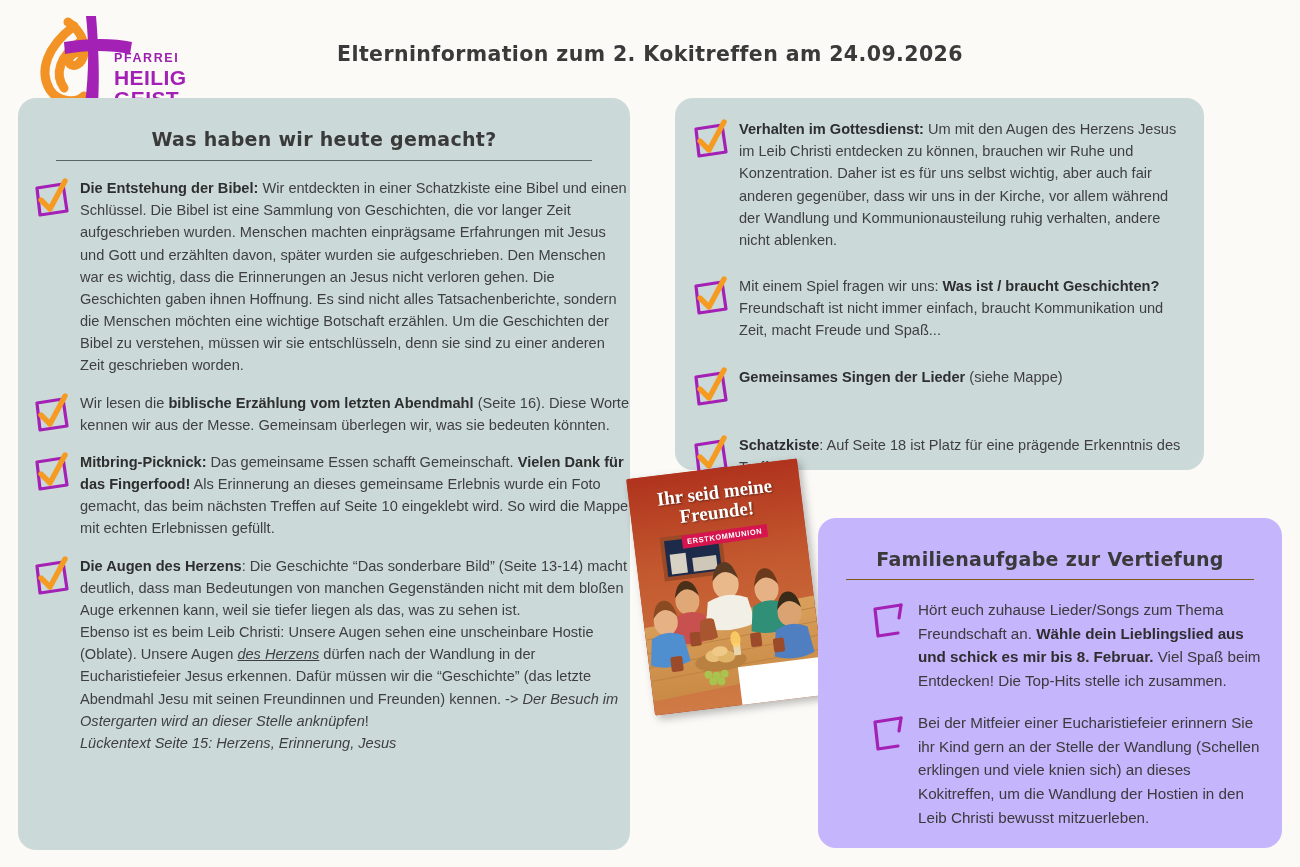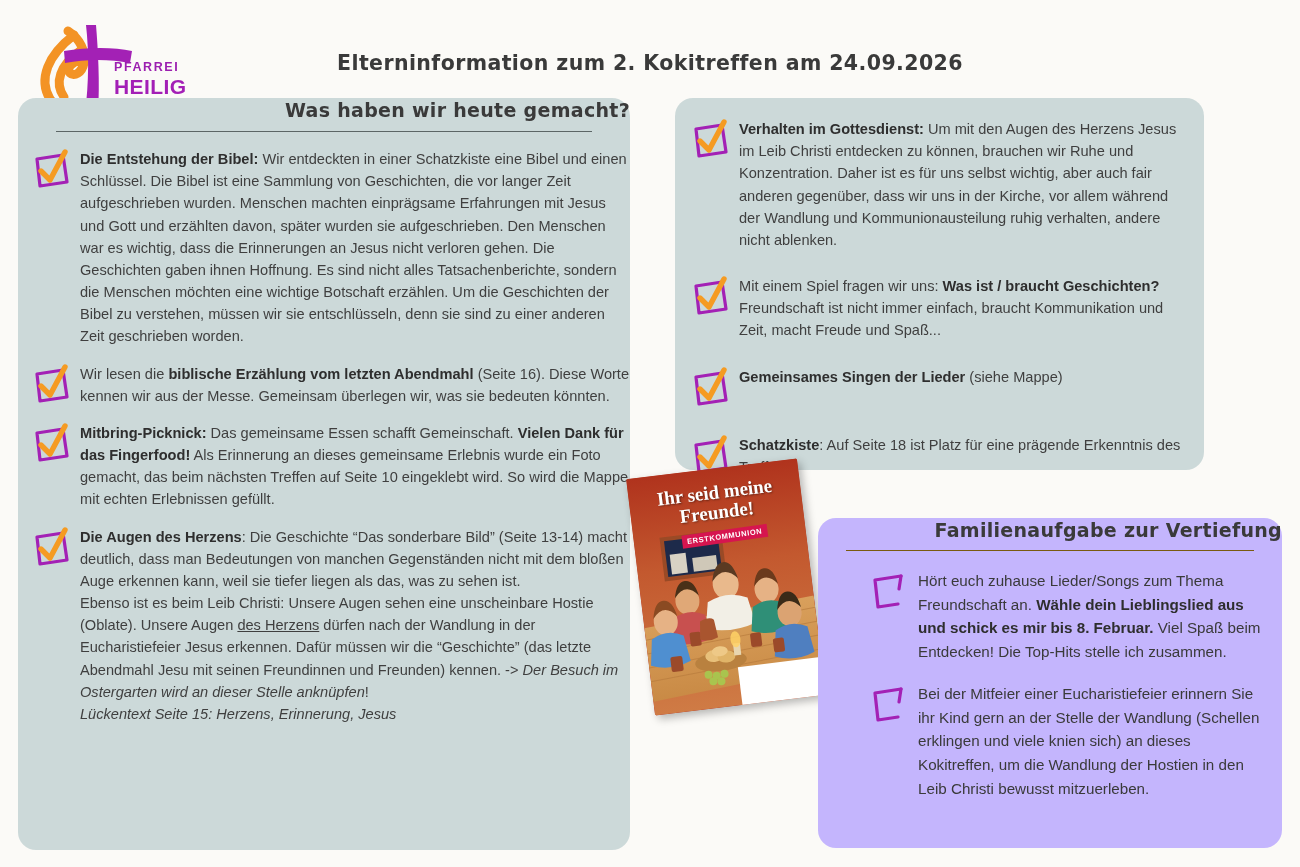--- a/index.html
+++ b/index.html
@@ -21,21 +21,21 @@
   .page {
     position: absolute;
     inset: 0;
     width: 1300px;
     height: 867px;
   }
 
   
   .header {
     position: absolute;
-    left: 0; top: 13px;
+    left: 0; top: 4px;
     width: 1300px;
     height: 98px;
   }
 
   .logo {
     position: absolute;
     left: 28px; top: 8px;
     width: 190px; height: 88px;
   }
 
@@ -99,27 +99,27 @@
     width: 529px; height: 372px;
   }
 
   .panel-orange {
     left: 818px; top: 518px;
     width: 464px; height: 330px;
     background: #c4b5fd;
   }
 
   .panel-heading {
-    text-align: right;
+    text-align: center;
     font-family: "DejaVu Sans", sans-serif;
     font-weight: 700;
     font-size: 19px;
     letter-spacing: 0.3px;
     color: #3a3a3a;
-    padding-top: 1px;
+    padding-top: 30px;
   }
 
   .panel-rule {
     height: 1px;
     background: #5c6666;
     margin: 10px 38px 0 38px;
   }
   .panel-orange .panel-rule { background: #7a5a10; margin: 9px 28px 0 28px; }
 
   
@@ -154,21 +154,21 @@
   }
 
   .panel-orange .item-text {
     font-size: 15.2px;
     line-height: 1.56;
     color: #3a3a3a;
   }
 
   .item-text b { font-weight: 700; color: #2e2e2e; }
   .item-text i { font-style: italic; }
-  .item-text u { text-decoration: underline; }
+  .item-text u { text-decoration: underline; font-style: italic; }
 
   
   .panel-right-top .item { margin-bottom: 22px; }
   .panel-orange .item { margin-bottom: 16px; }
 
   
   .book {
     position: absolute;
     left: 640px; top: 468px;
     width: 172px; height: 238px;

